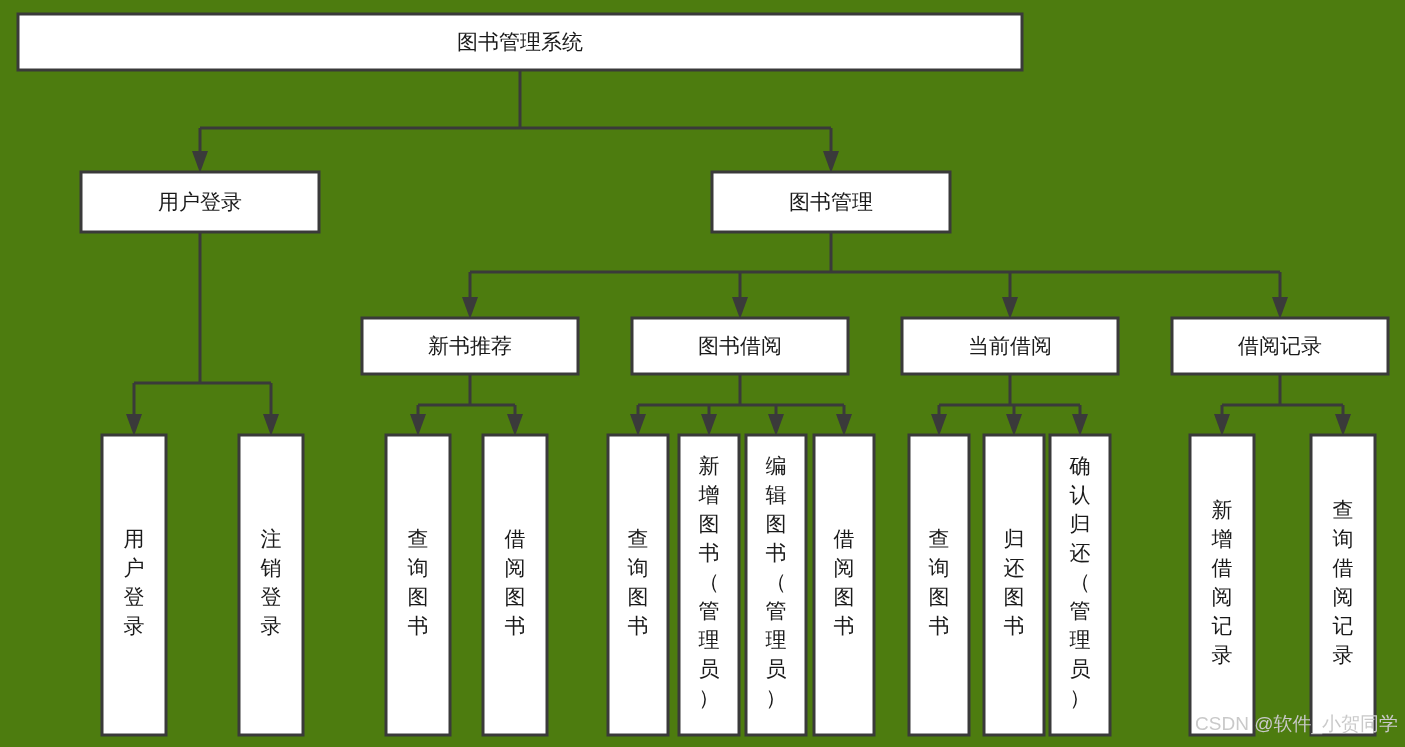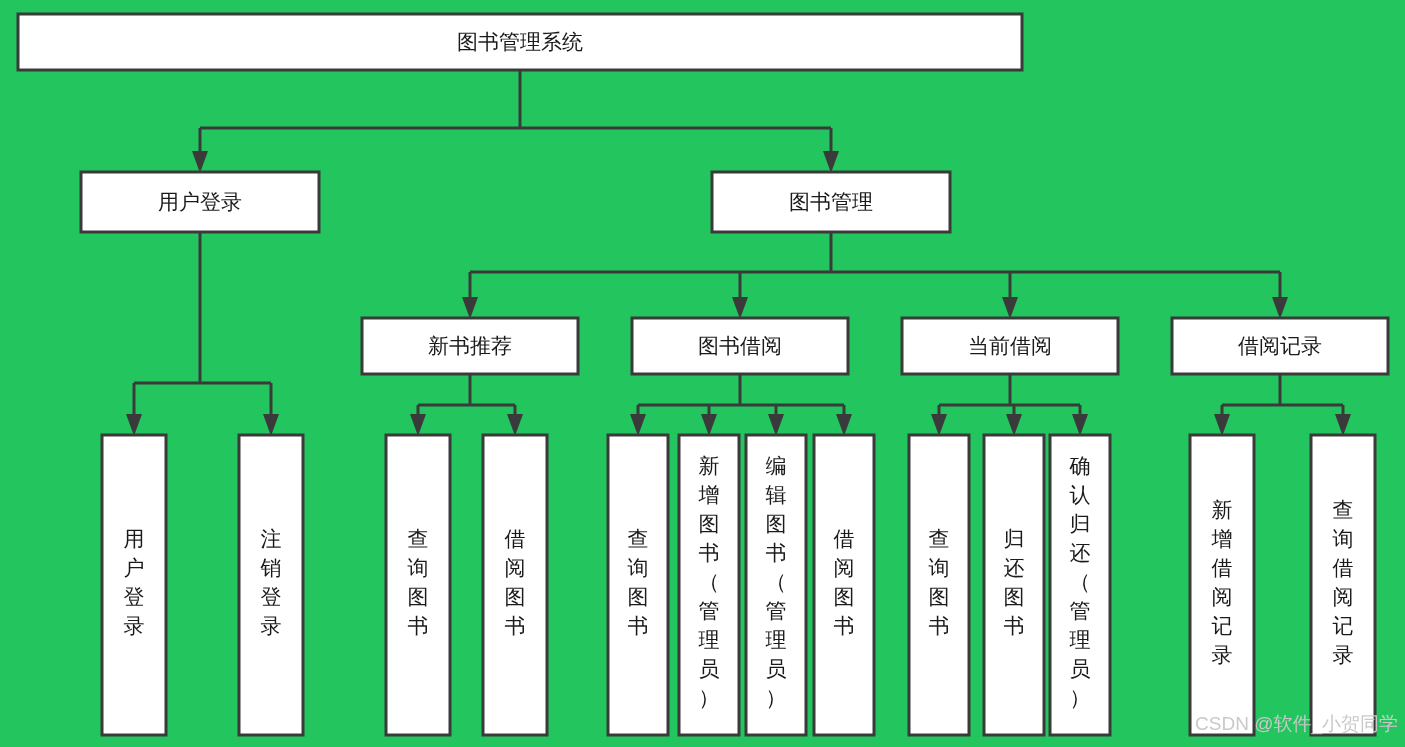--- a/index.html
+++ b/index.html
@@ -8,21 +8,21 @@
     padding: 0;
     background: #ffffff;
   }
   body {
     font-family: "Liberation Sans", "DejaVu Sans", sans-serif;
   }
   #diagram-root {
     position: relative;
     width: 1405px;
     height: 747px;
-    background: #22c55e;
+    background: #4d7c0f;
     overflow: hidden;
   }
   svg.diagram-canvas {
     position: absolute;
     left: 0;
     top: 0;
     width: 1405px;
     height: 747px;
     display: block;
   }

